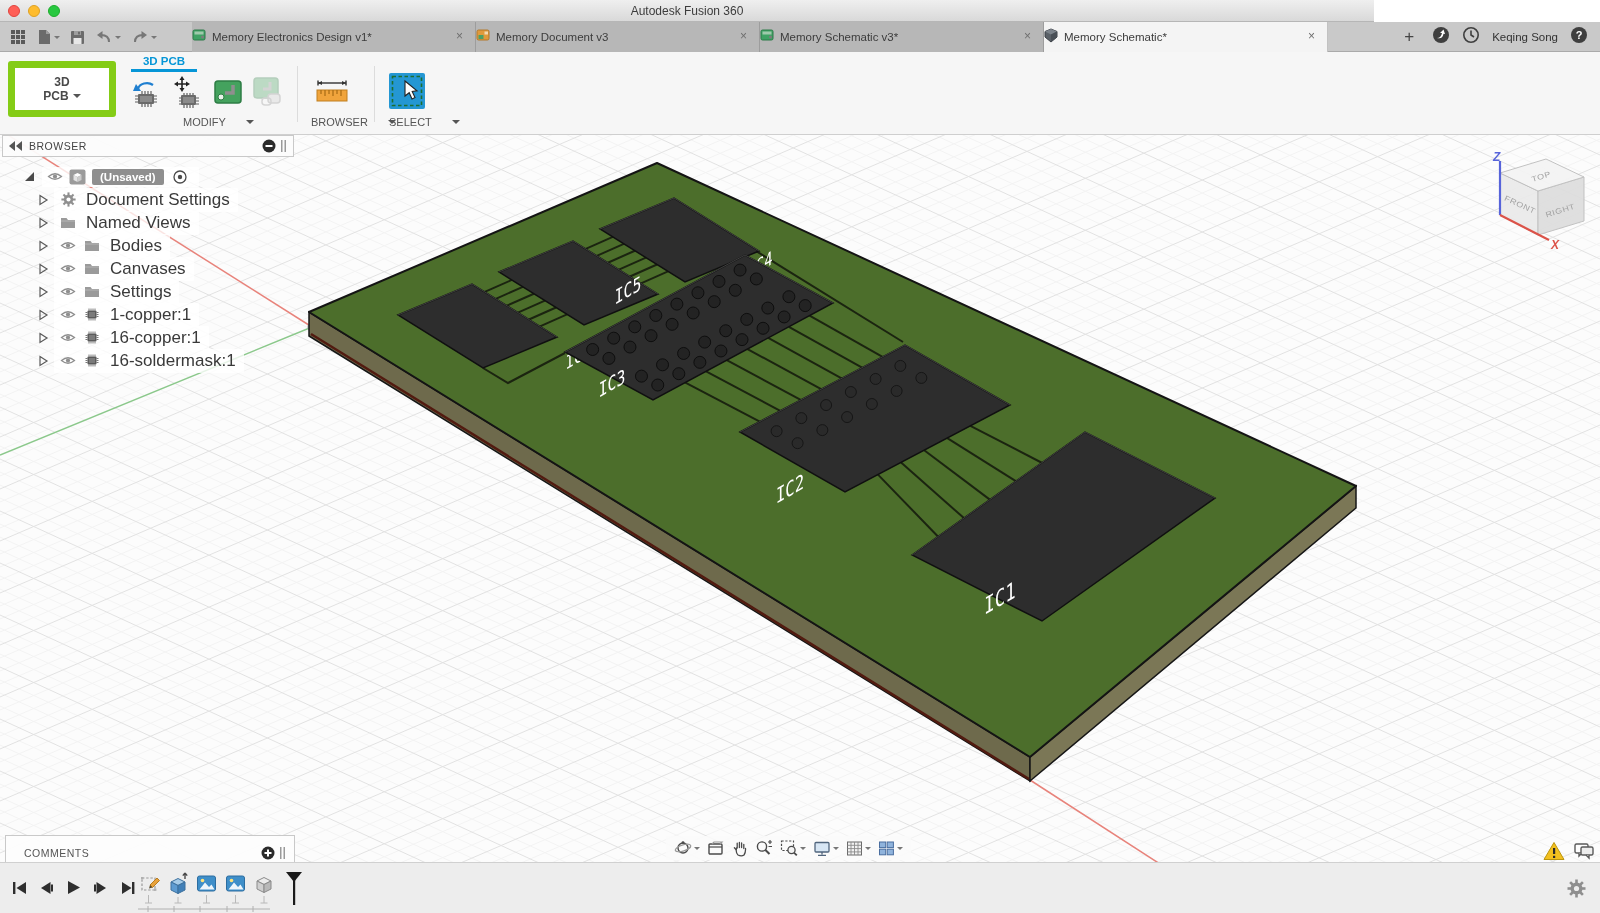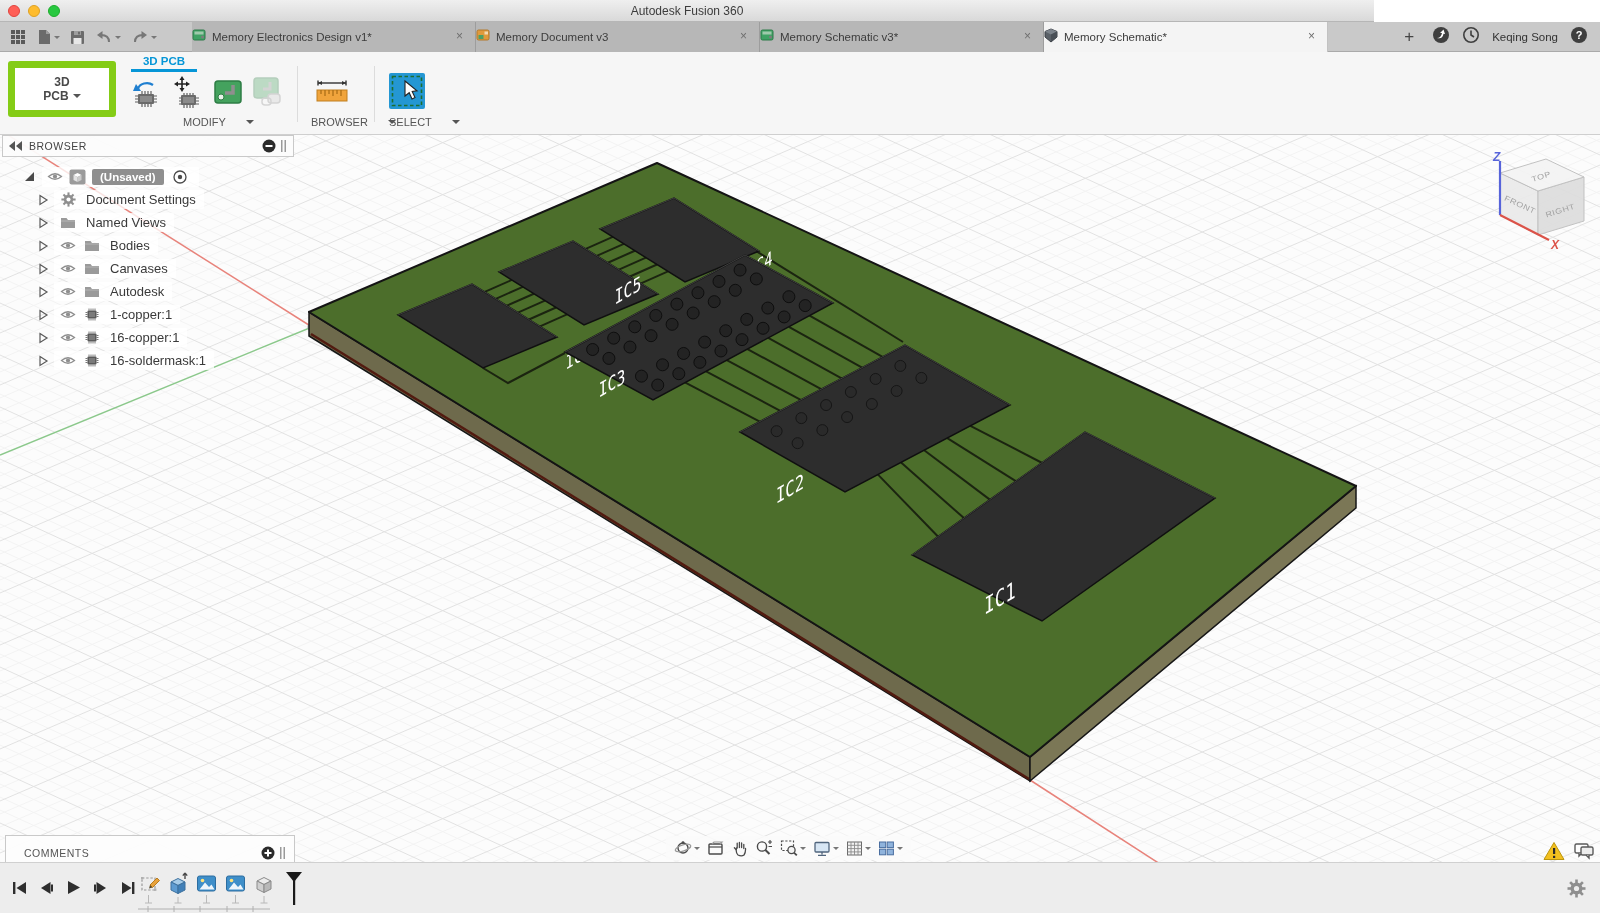--- a/index.html
+++ b/index.html
@@ -45,21 +45,21 @@
   #scene { position:absolute; left:0; top:0; }
 
   
   .browser { position:absolute; left:2px; top:0; width:292px; }
   .browser-header { position:relative; height:22px; background:rgba(252,252,252,.95); border:1px solid #c9c9c9;
     display:flex; align-items:center; padding:0 6px; }
   .browser-header-label { font-size:10.5px; color:#444; letter-spacing:.5px; margin-left:6px; flex:1; }
   .b-rows { padding-top:8px; }
   .b-row { display:flex; align-items:center; height:23px; }
   .b-strip { display:flex; align-items:center; background:rgba(255,255,255,.78); padding:2px 8px 2px 2px; border-radius:1px; }
-  .b-label { font-size:13px; color:#3a3a3a; margin-left:6px; white-space:nowrap; }
+  .b-label { font-size:17px; color:#3a3a3a; margin-left:6px; white-space:nowrap; }
   .root-pill { background:#8f8f8f; color:#fff; font-weight:bold; font-size:11.5px; padding:2px 8px; border-radius:2px; margin-left:4px; }
   .cellw { display:inline-flex; justify-content:center; align-items:center; }
 
   
   .comments { position:absolute; left:5px; top:700px; width:290px; height:24px; background:rgba(253,253,253,.95);
     border:1px solid #c9c9c9; display:flex; align-items:center; padding:17px 8px; }
   .comments-label { font-size:10.5px; color:#555; letter-spacing:.5px; margin-left:10px; flex:1; }
 
   
   .navbar { position:absolute; left:666px; top:701px; height:24px; display:flex; align-items:center; gap:7px;
@@ -558,21 +558,21 @@
                   <path d="M1.5,5.5 Q8,0 14.5,5.5 Q8,11 1.5,5.5 Z" fill="none" stroke="#8f8f8f" stroke-width="1.3"></path>
                   <circle cx="8" cy="5.5" r="2.1" fill="#8f8f8f"></circle>
                 </svg>
               </span>
               <span class="cellw" style="width:24px">
                 <svg width="16" height="13" viewBox="0 0 16 13">
                   <path d="M1,2 h5.5 l1.5,2 h7 v8 h-14 z" fill="#9a9a9a"></path>
                   <path d="M1,5 h14" stroke="#b5b5b5" stroke-width="1"></path>
                 </svg>
               </span>
-              <span class="b-label">Autodesk</span>
+              <span class="b-label">Settings</span>
             </span>
           </div>
           <div class="b-row">
             <span class="cellw" style="width:22px;margin-left:30px">
               <svg width="12" height="14" viewBox="0 0 12 14">
                 <polygon points="3,2.5 10,7 3,11.5" fill="none" stroke="#5a5a5a" stroke-width="1.2"></polygon>
               </svg>
             </span>
             <span class="b-strip">
               <span class="cellw" style="width:24px">

